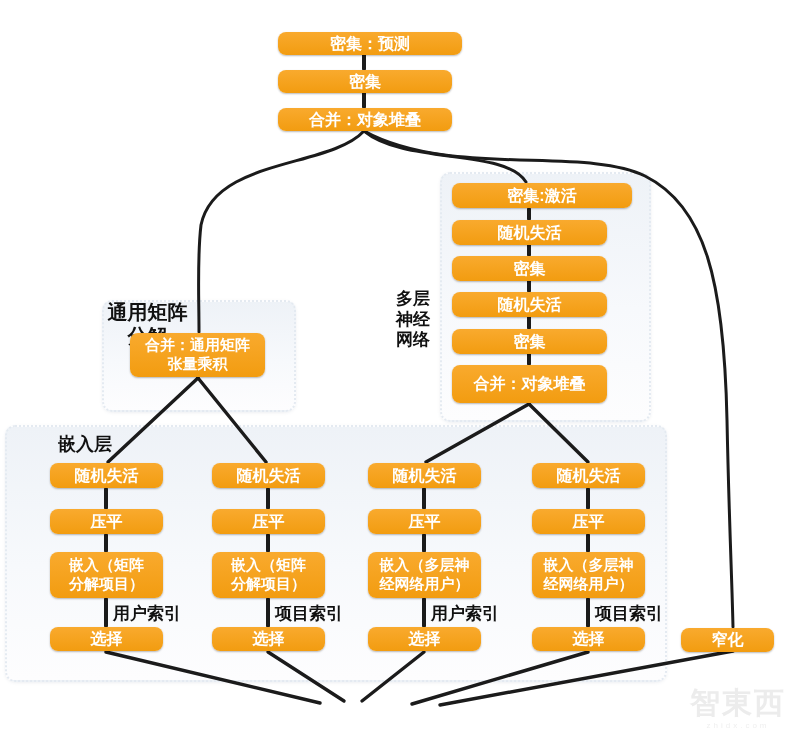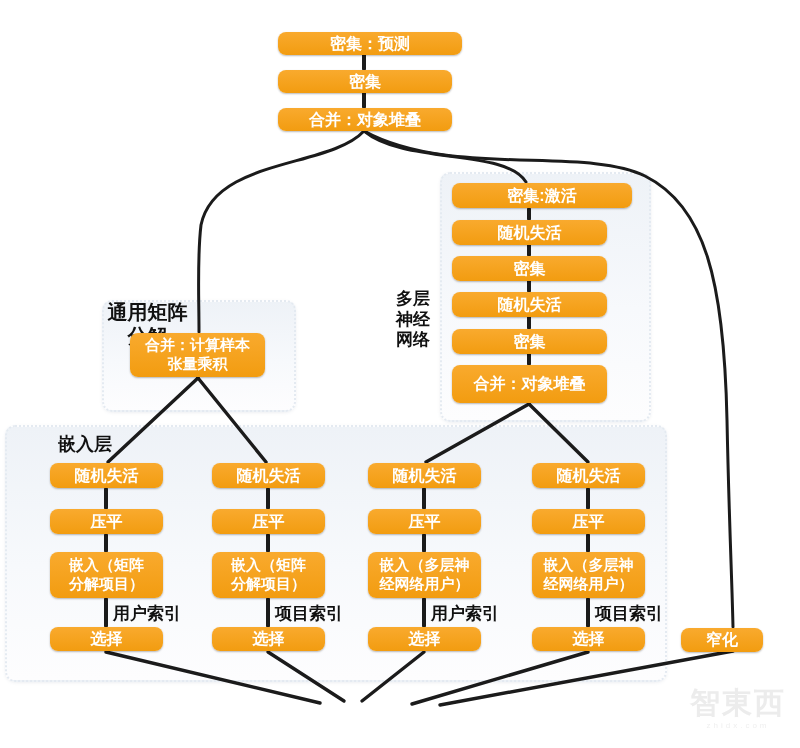--- a/index.html
+++ b/index.html
@@ -97,21 +97,21 @@
 网络</div>
   <div class="obox" style="left:452px;top:183px;width:180px;height:25px;">密集:激活</div>
   <div class="obox" style="left:452px;top:220px;width:155px;height:25px;">随机失活</div>
   <div class="obox" style="left:452px;top:256px;width:155px;height:25px;">密集</div>
   <div class="obox" style="left:452px;top:292px;width:155px;height:25px;">随机失活</div>
   <div class="obox" style="left:452px;top:329px;width:155px;height:25px;">密集</div>
   <div class="obox" style="left:452px;top:365px;width:155px;height:38px;">合并：对象堆叠</div>
 
   <div class="blabel" style="left:95px;top:300px;width:105px;text-align:center;font-size:20px;">通用矩阵
 分解</div>
-  <div class="obox small" style="left:130px;top:333px;width:135px;height:44px;">合并：计算样本
+  <div class="obox small" style="left:130px;top:333px;width:135px;height:44px;">合并：通用矩阵
 张量乘积</div>
 
   <div class="blabel" style="left:10px;top:434px;font-size:18px;margin-left:48px;">嵌入层</div>
 
   <div class="obox" style="left:50px;top:463px;width:113px;height:25px;">随机失活</div>
   <div class="obox" style="left:50px;top:509px;width:113px;height:25px;">压平</div>
   <div class="obox small" style="left:50px;top:552px;width:113px;height:46px;">嵌入（矩阵
 分解项目）</div>
   <div class="blabel" style="left:113px;top:604px;font-size:17px;">用户索引</div>
   <div class="obox" style="left:50px;top:627px;width:113px;height:24px;">选择</div>
@@ -130,16 +130,16 @@
   <div class="blabel" style="left:431px;top:604px;font-size:17px;">用户索引</div>
   <div class="obox" style="left:368px;top:627px;width:113px;height:24px;">选择</div>
 
   <div class="obox" style="left:532px;top:463px;width:113px;height:25px;">随机失活</div>
   <div class="obox" style="left:532px;top:509px;width:113px;height:25px;">压平</div>
   <div class="obox small" style="left:532px;top:552px;width:113px;height:46px;">嵌入（多层神
 经网络用户）</div>
   <div class="blabel" style="left:595px;top:604px;font-size:17px;">项目索引</div>
   <div class="obox" style="left:532px;top:627px;width:113px;height:24px;">选择</div>
 
-  <div class="obox" style="left:681px;top:628px;width:82px;height:24px;">窄化</div>
+  <div class="obox" style="left:681px;top:628px;width:93px;height:24px;">窄化</div>
 
 
 </div>
 
 </body></html>

